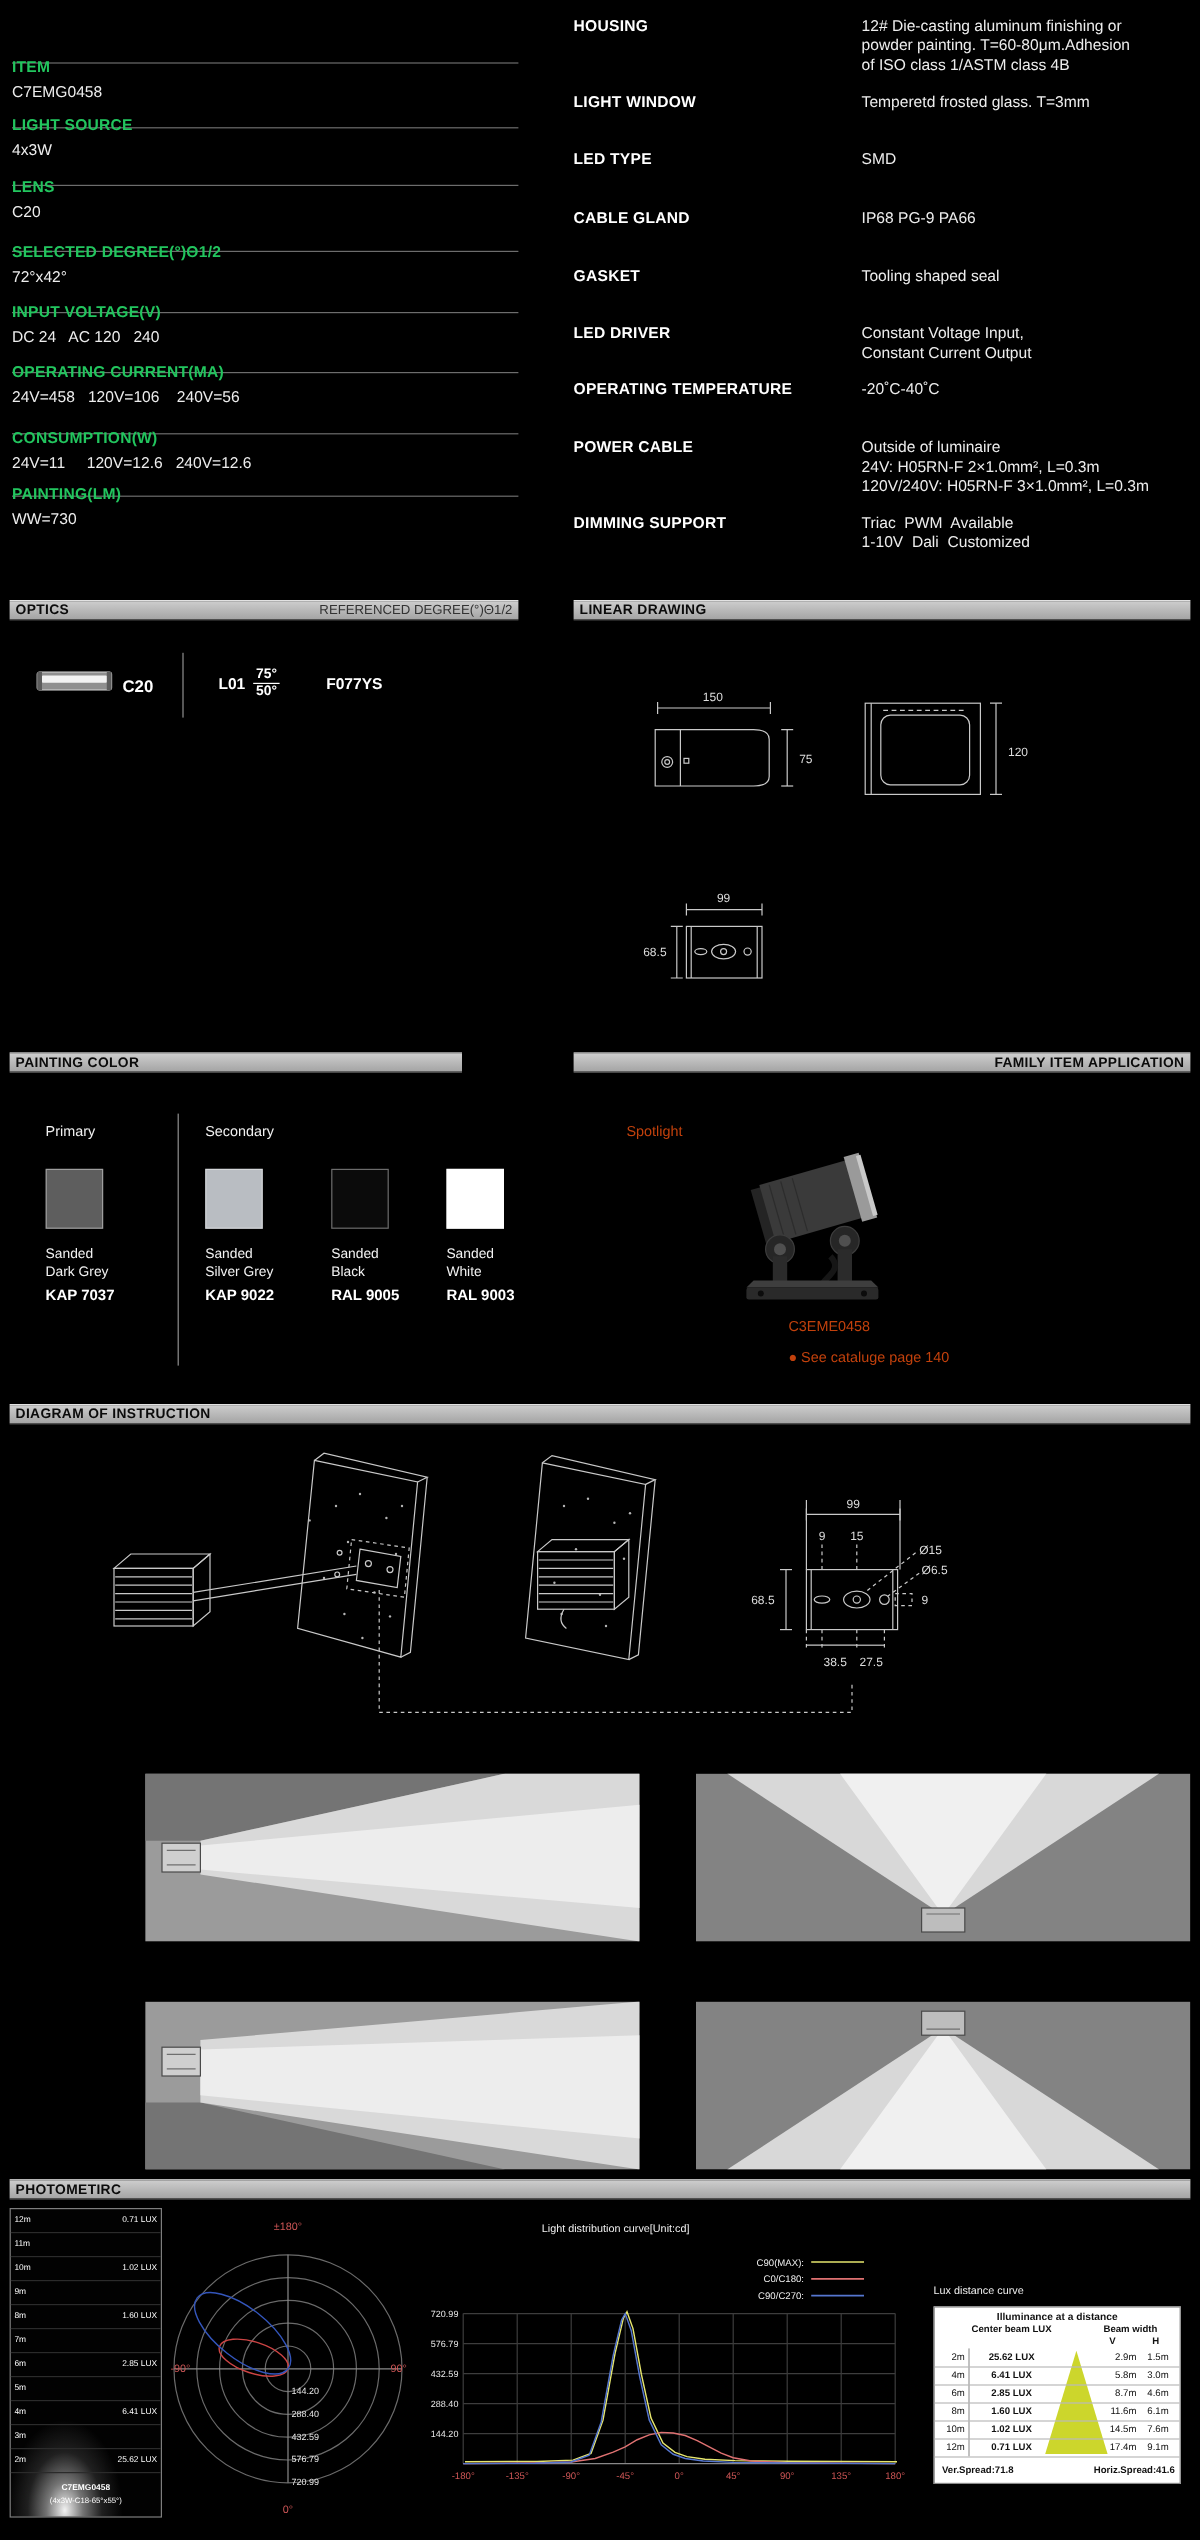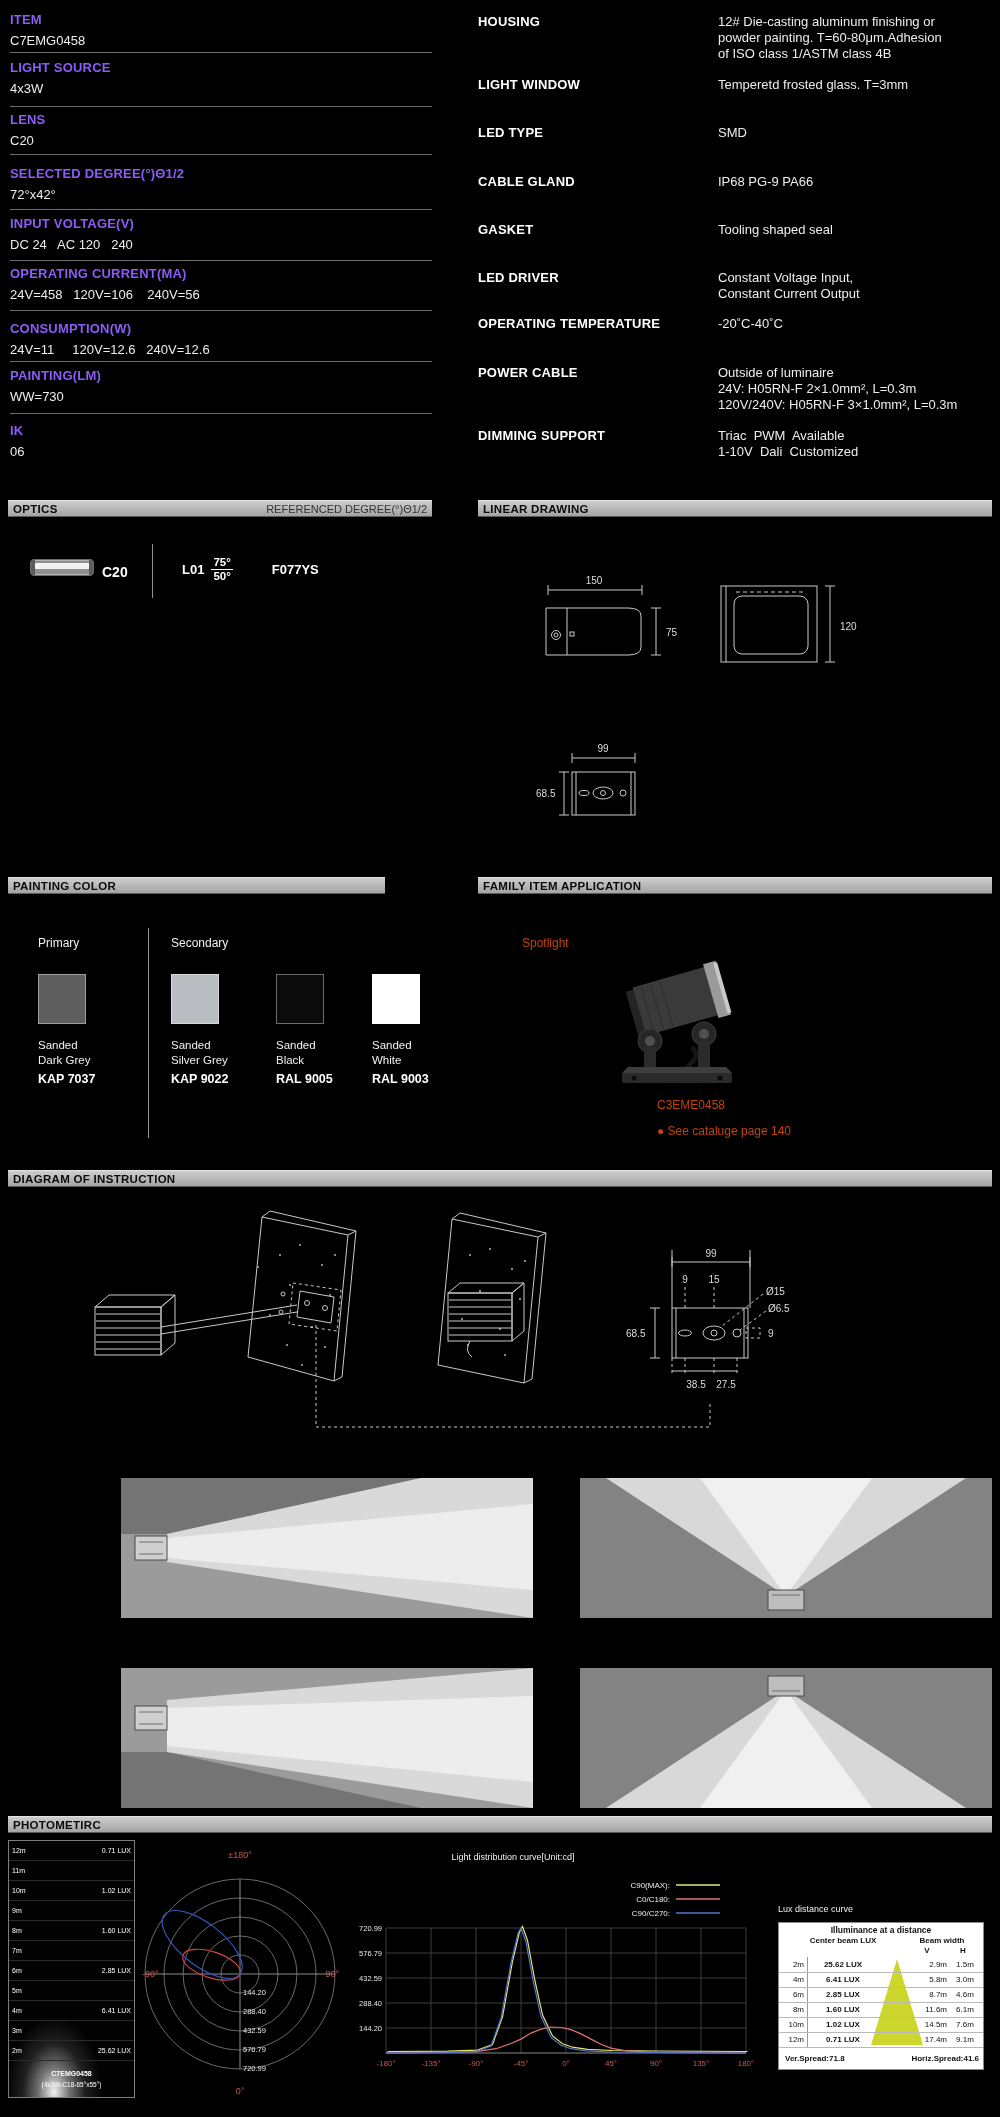--- a/index.html
+++ b/index.html
@@ -1,20 +1,20 @@
 <!DOCTYPE html>
 <html><head>
 <meta charset="utf-8">
 <style>
   html,body{margin:0;padding:0;background:#000;}
   .page{position:relative;width:1000px;height:2117px;background:#000;overflow:hidden;
         font-family:"Liberation Sans",sans-serif;}
   .abs{position:absolute;}
   
-  .slabel{font-weight:bold;font-size:13px;color:#8b5cf6;letter-spacing:.2px;}
+  .slabel{font-weight:bold;font-size:13px;color:#22c55e;letter-spacing:.2px;margin-top:36px;}
   .svalue{font-size:13px;color:#ededed;margin-top:6px;white-space:pre-wrap;line-height:16px;}
   .specrow{position:absolute;left:0;right:0;border-bottom:1px solid #6d6d6d;}
   .specrow.last{border-bottom:none;}
   .rrow{position:absolute;display:flex;left:0;right:0;}
   .rlabel{flex:0 0 240px;font-weight:bold;font-size:13px;color:#fff;letter-spacing:.2px;}
   .rvalue{flex:1;font-size:13px;color:#ededed;white-space:pre-wrap;line-height:16px;}
   
   .bar{position:absolute;height:17px;background:linear-gradient(#cdcdcd,#a4a4a4);
        border-top:1px solid #e2e2e2;border-bottom:1px solid #5a5a5a;
        display:flex;align-items:center;justify-content:space-between;
@@ -87,24 +87,20 @@
       <div class="svalue">24V=458   120V=106    240V=56</div>
     </div>
     <div class="specrow" style="top:321px;height:40px;">
       <div class="slabel">CONSUMPTION(W)</div>
       <div class="svalue">24V=11     120V=12.6   240V=12.6</div>
     </div>
     <div class="specrow" style="top:368px;height:45px;">
       <div class="slabel">PAINTING(LM)</div>
       <div class="svalue">WW=730</div>
     </div>
-    <div class="specrow last" style="top:423px;height:44px;">
-      <div class="slabel">IK</div>
-      <div class="svalue">06</div>
-    </div>
   </div>
 
   <div class="abs" style="left:478px;top:0;width:514px;height:480px;">
     <div class="rrow" style="top:14px;">
       <div class="rlabel">HOUSING</div>
       <div class="rvalue">12# Die-casting aluminum finishing or
 powder painting. T=60-80μm.Adhesion
 of ISO class 1/ASTM class 4B</div>
     </div>
     <div class="rrow" style="top:77px;">
@@ -252,21 +248,21 @@
   </div>
   <div class="abs" style="left:372px;top:974px;width:95px;">
     <div class="swatch" style="background-color: rgb(255, 255, 255);"></div>
     <div class="sw-name">
       <div>Sanded</div>
       <div>White</div>
     </div>
     <div class="sw-code">RAL 9003</div>
   </div>
 
-  <div class="bar" style="left:478px;top:877px;width:514px;">
+  <div class="bar" style="left:478px;top:877px;width:514px;justify-content:flex-end;">
     <span class="t">FAMILY ITEM APPLICATION</span>
       <span></span>
   </div>
   <div class="abs fam-txt" style="left:522px;top:936px;">Spotlight</div>
   <svg class="abs" style="left:600px;top:955px;" width="160" height="140" viewBox="0 0 160 140">
     <g transform="rotate(-16 80 45)">
       <rect x="30" y="22" width="10" height="46" fill="#242424"></rect>
       <rect x="38" y="20" width="76" height="50" fill="#3a3a3a"></rect>
       <line x1="46" y1="22" x2="46" y2="68" stroke="#2c2c2c"></line>
       <line x1="56" y1="22" x2="56" y2="68" stroke="#2c2c2c"></line>

